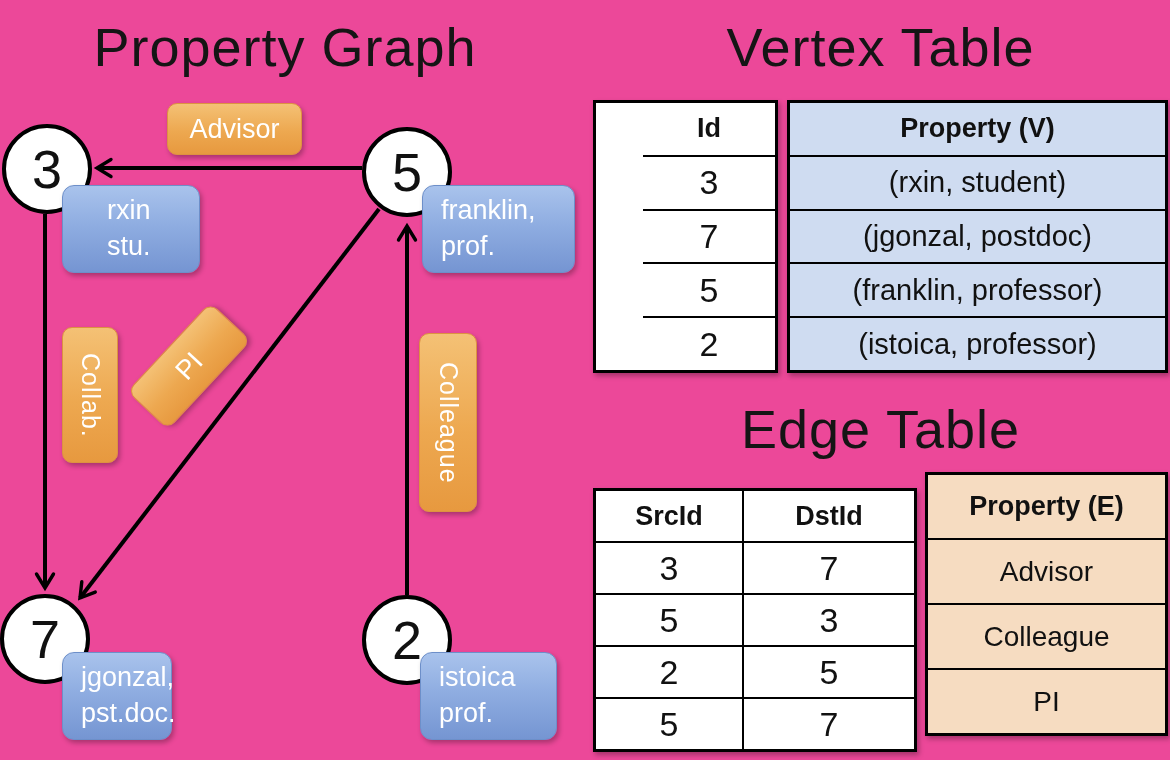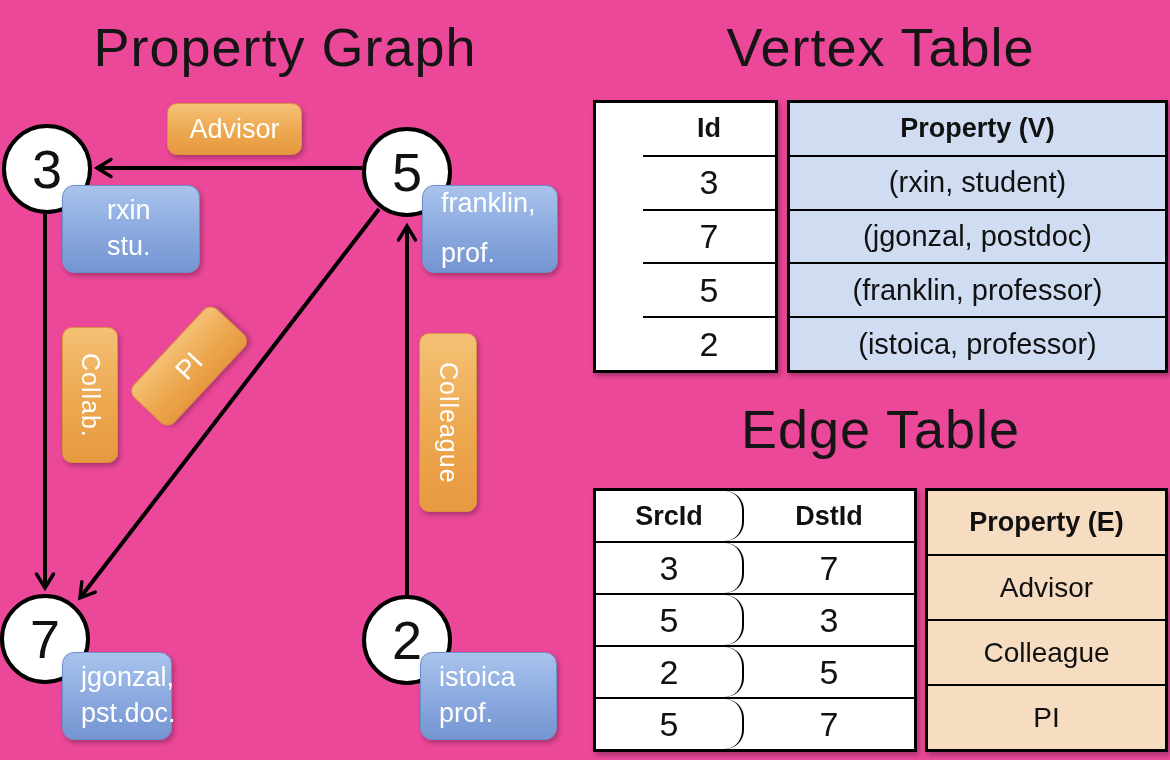--- a/index.html
+++ b/index.html
@@ -45,26 +45,26 @@
     flex:1;display:flex;align-items:center;justify-content:center;
     font-size:29px;font-weight:300;
   }
   .tblock .cell + .cell{border-top:2.5px solid #000;}
   .tblock .th{font-weight:bold;font-size:27px;}
   .id-block{left:593px;top:100px;width:185px;height:273px;background:#fff;padding-left:47px;}
   .id-block .cell{font-size:34px;}
   .id-block .th{font-size:27px;}
   .vprop-block{left:787px;top:100px;width:381px;height:273px;background:#cfdcf1;}
   .srcdst-block{left:593px;top:488px;width:324px;height:264px;background:#fff;}
-  .eprop-block{left:925px;top:488px;width:243px;height:264px;background:#f6dcc1;}
+  .eprop-block{left:925px;top:472px;width:243px;height:264px;background:#f6dcc1;}
   .erow{flex:1;display:flex;}
   .erow + .erow{border-top:2.5px solid #000;}
   .erow .c1,.erow .c2{
     display:flex;align-items:center;justify-content:center;
-    font-size:34px;font-weight:300;border-radius:19px;
+    font-size:34px;font-weight:300;
   }
   .erow .c1{width:146px;border-right:2.5px solid #000;}
   .erow .c2{flex:1;}
   .erow.hrow .c1,.erow.hrow .c2{font-weight:bold;font-size:27px;}
   .eprop-block .cell{font-size:28px;}
   .eprop-block .th{font-size:27px;}
 </style>
 </head>
 <body>
 
@@ -107,21 +107,21 @@
     <span>PI</span>
   </div>
   <div class="obox" style="left:419px;top:333px;width:58px;height:179px;">
     <span class="vtext">Colleague</span>
   </div>
 
   <div class="bbox" style="left:62px;top:185px;width:138px;height:88px;padding-left:44px;">
     <span>rxin</span>
     <span>stu.</span>
   </div>
-  <div class="bbox" style="left:422px;top:185px;width:136px;height:88px;justify-content:space-between;">
+  <div class="bbox" style="left:422px;top:185px;width:153px;height:88px;">
     <span>franklin,</span>
     <span>prof.</span>
   </div>
   <div class="bbox" style="left:62px;top:652px;width:110px;height:88px;">
     <span>jgonzal,</span>
     <span>pst.doc.</span>
   </div>
   <div class="bbox" style="left:420px;top:652px;width:137px;height:88px;">
     <span>istoica</span>
     <span>prof.</span>

